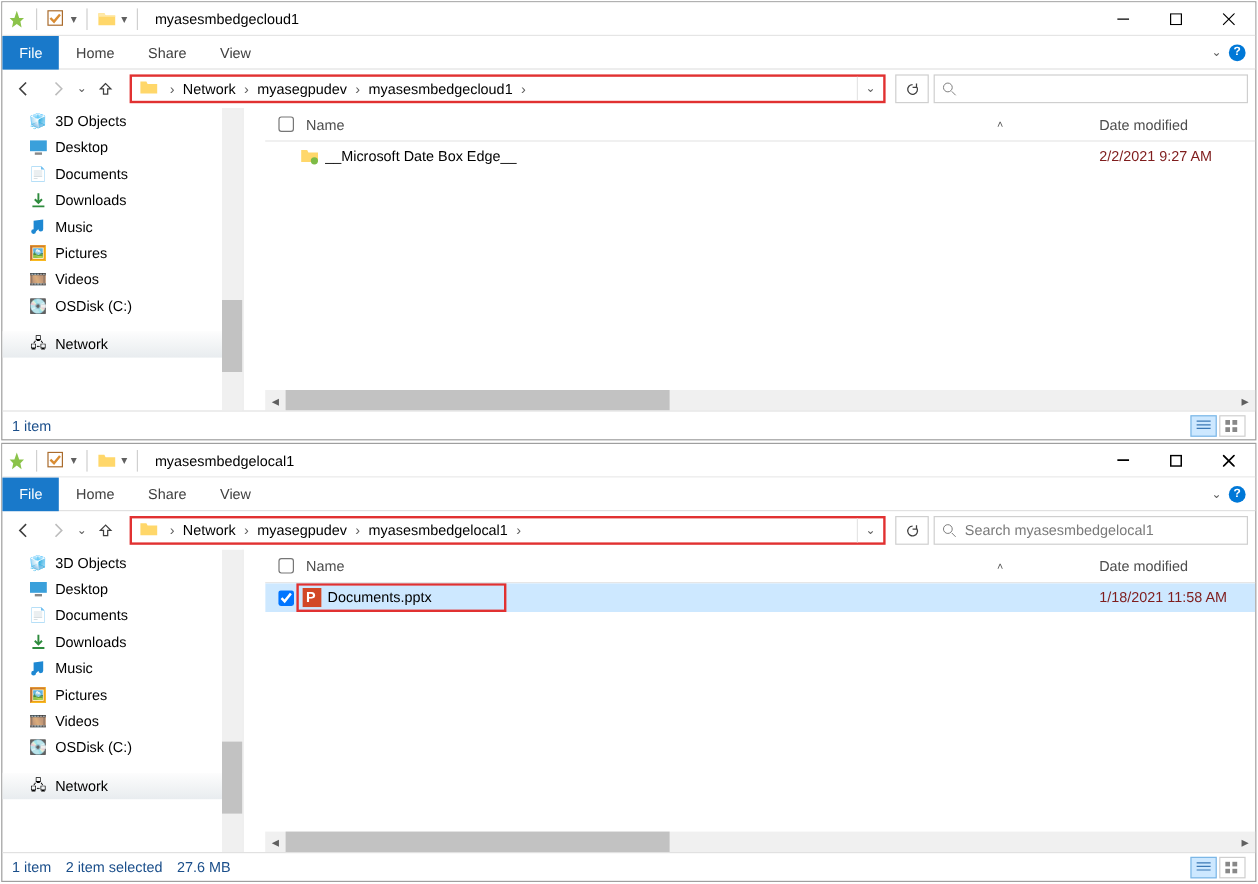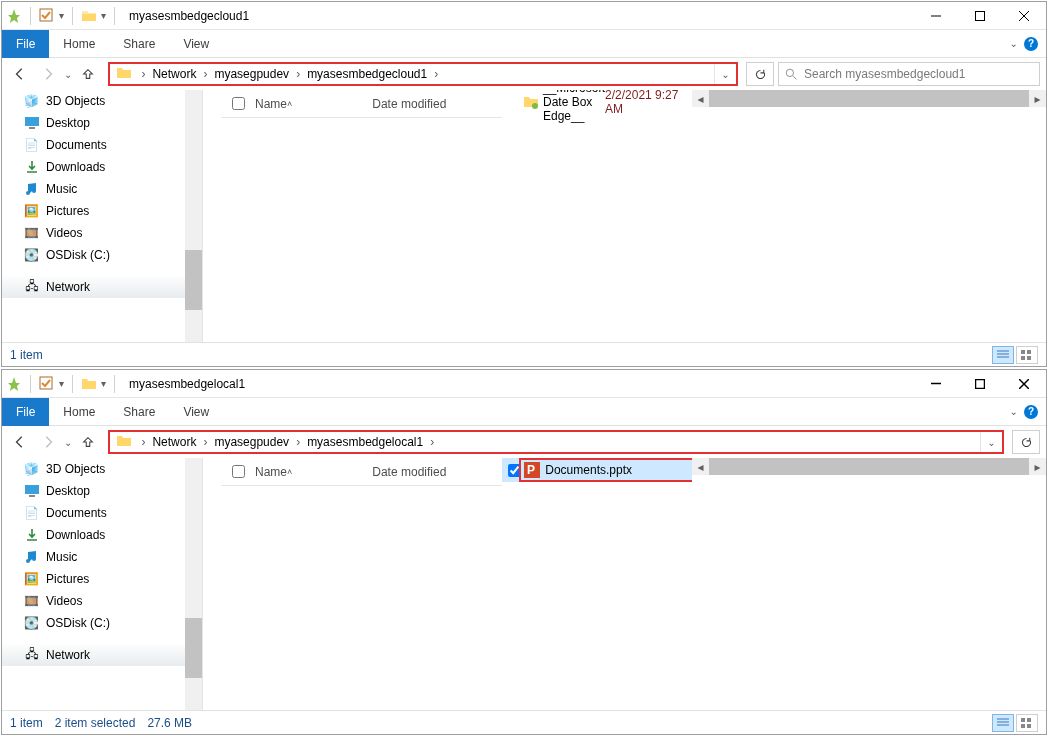--- a/index.html
+++ b/index.html
@@ -41,21 +41,21 @@
   .searchbox input::placeholder { color:#7a7a7a; }
 
   .content { flex:1; display:flex; min-height:0; }
   .navpane { width:200px; border-right:0px solid #e5e5e5; overflow:hidden; display:flex; flex-direction:column; position:relative;}
   .npscroll-track { position:absolute; right:0; top:0; bottom:0; width:17px; background:#f0f0f0;}
   .npscroll-thumb { position:absolute; right:0; width:17px; background:#c2c2c2;}
   .divider-v { width:1px; background:#e5e5e5;}
   .tree-item { display:flex; align-items:center; height:22px; padding-left:22px; gap:6px; }
   .tree-item.network { background:linear-gradient(#fdfdfd,#e8ecef); }
   .tree-item .ticon { width:16px;height:16px; display:flex;align-items:center;justify-content:center;}
-  .filepane { flex:1; display:flex; min-width:0;}
+  .filepane { flex:1; display:flex; flex-direction:column; min-width:0;}
   .colhdr { display:flex; align-items:center; height:28px; border-bottom:1px solid #e6e6e6; color:#4d4d4d; padding-left:6px;}
   .colhdr .ck { width:22px; display:flex; justify-content:center;}
   .colhdr .date { width:130px; text-align:left;}
   .filelist { flex:1; overflow:hidden; position:relative;}
   .row { display:flex; align-items:center; height:24px; padding-left:6px;}
   .row .ck { width:22px; display:flex; justify-content:center;}
   .row .ic { width:18px; display:flex; justify-content:center;}
   .row .nm { flex:1; padding-left:4px;}
   .row .dt { width:130px; color:#7f1d1d; text-align:left;}
   .row.selected { background:#cde8ff; }
@@ -175,21 +175,20 @@
         <svg viewBox="0 0 16 16" width="13" height="13">
           <path d="M8 3a5 5 0 1 0 4.5 2.8M12 2v4h-4" fill="none" stroke="#404040" stroke-width="1.3"></path>
         </svg>
       </div>
 
     <div class="searchbox">
       <svg width="13" height="13" viewBox="0 0 16 16">
           <circle cx="6" cy="6" r="4.5" fill="none" stroke="#7a7a7a"></circle>
           <path d="M10 10l4 4" stroke="#7a7a7a"></path>
         </svg>
-      <input placeholder="Search myasesmbedgecloud1" style="">
     </div>
   </div>
 
   <div class="content">
     <div class="navpane">
       <div class="tree-item">
           <span class="ticon">🧊</span>
           <span>3D Objects</span>
         </div>
       <div class="tree-item">
@@ -389,20 +388,27 @@
           <span class="chev-sm">⌄</span>
         </div>
     </div>
 
     <div class="refresh-btn">
         <svg viewBox="0 0 16 16" width="13" height="13">
           <path d="M8 3a5 5 0 1 0 4.5 2.8M12 2v4h-4" fill="none" stroke="#404040" stroke-width="1.3"></path>
         </svg>
       </div>
 
+    <div class="searchbox">
+      <svg width="13" height="13" viewBox="0 0 16 16">
+          <circle cx="6" cy="6" r="4.5" fill="none" stroke="#7a7a7a"></circle>
+          <path d="M10 10l4 4" stroke="#7a7a7a"></path>
+        </svg>
+      <input placeholder="Search myasesmbedgelocal1" style="">
+    </div>
   </div>
 
   <div class="content">
     <div class="navpane">
       <div class="tree-item">
           <span class="ticon">🧊</span>
           <span>3D Objects</span>
         </div>
       <div class="tree-item">
           <span class="ticon">

